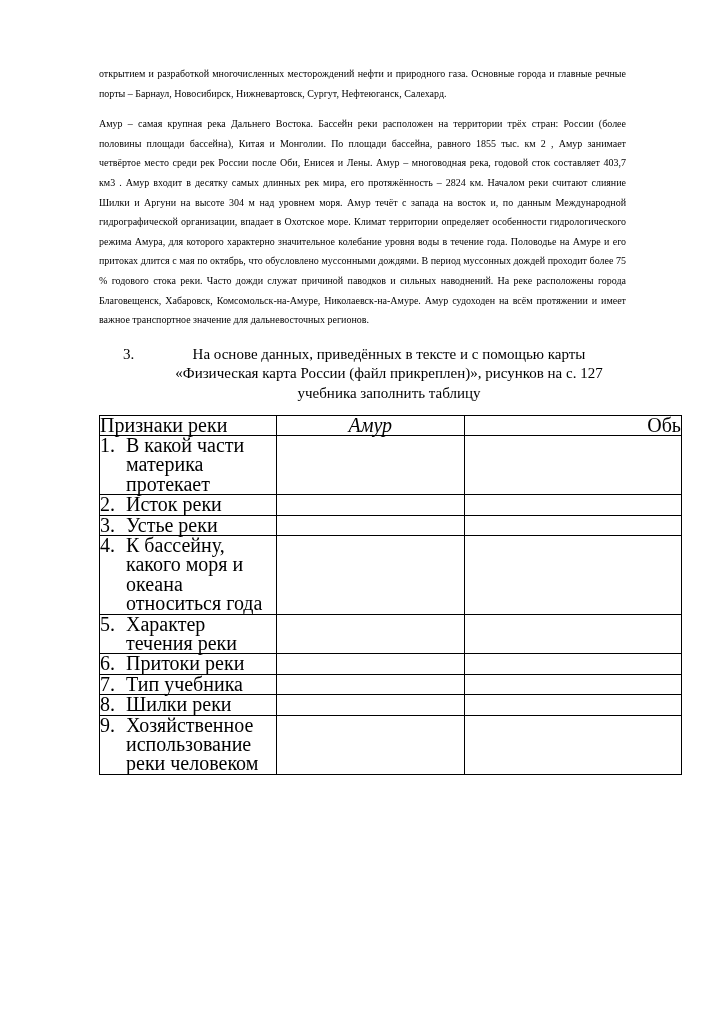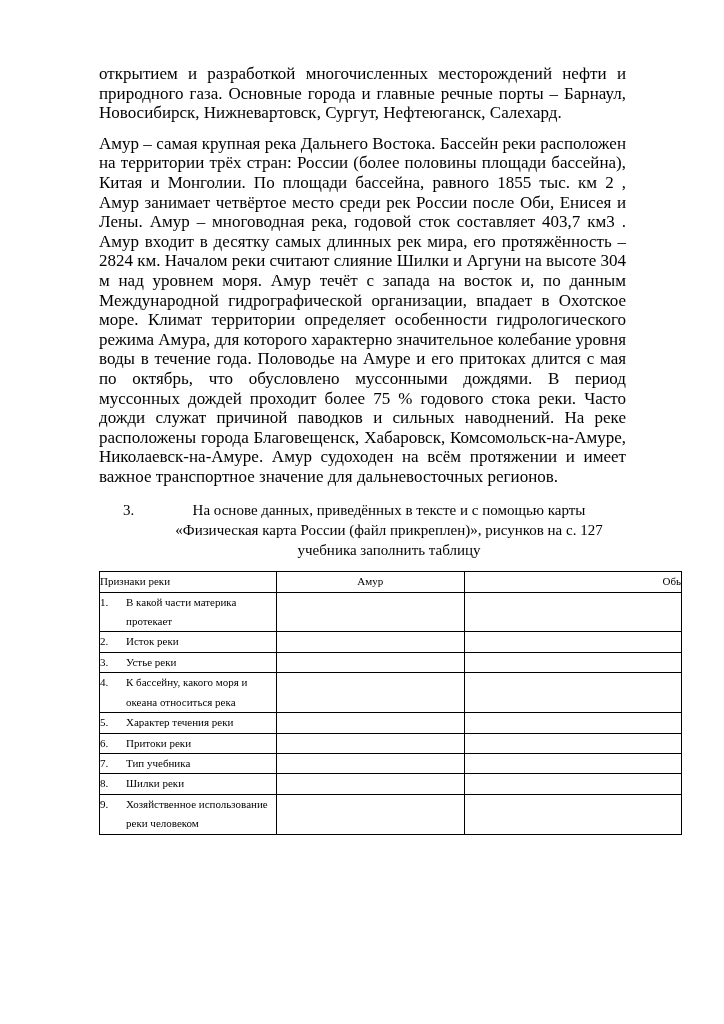--- a/index.html
+++ b/index.html
@@ -11,21 +11,21 @@
   }
   .page {
     position: relative;
     width: 724px;
     min-height: 1024px;
     background: #ffffff;
     padding: 64px 42px 40px 99px;
   }
   .para {
     width: 527px;
-    font-size: 17px;
+    font-size: 10px;
     line-height: 19.6px;
     text-align: justify;
     margin-bottom: 11px;
   }
   .task {
     display: flex;
     width: 505px;
     margin: 15px 0 11px 24px;
     font-size: 15px;
     line-height: 19.6px;
@@ -33,32 +33,32 @@
   .task-num {
     flex: 0 0 27px;
   }
   .task-text {
     flex: 1;
     text-align: center;
   }
   table.rivers {
     border-collapse: collapse;
     width: 583px;
-    font-size: 11px;
+    font-size: 20px;
     line-height: 19.4px;
     table-layout: fixed;
   }
   table.rivers th,
   table.rivers td {
     border: 1px solid #000000;
     vertical-align: top;
     padding: 0;
   }
   th.col1 { width: 175px; text-align: left;  font-weight: normal; padding: 0 2px; }
-  th.col2 { width: 187px; text-align: center; font-weight: normal; }
+  th.col2 { width: 187px; text-align: center; font-weight: normal; font-style: italic; }
   th.col3 { width: 215px; text-align: right; font-weight: normal; }
   td.feature-cell { padding: 0 3px 0 17px; }
   .frow { display: flex; }
   .row-num { flex: 0 0 26px; }
   .row-label { flex: 1; }
   td.value-cell { background: #ffffff; }
   .footer-text {
     font-size: 15px;
     line-height: 19.6px;
     margin-top: 1px;
@@ -114,21 +114,21 @@
             <span class="row-label">Устье реки</span>
           </div>
         </td>
         <td class="value-cell"></td>
         <td class="value-cell"></td>
       </tr>
       <tr>
         <td class="feature-cell">
           <div class="frow">
             <span class="row-num">4.</span>
-            <span class="row-label">К бассейну, какого моря и океана относиться река</span>
+            <span class="row-label">К бассейну, какого моря и океана относиться года</span>
           </div>
         </td>
         <td class="value-cell"></td>
         <td class="value-cell"></td>
       </tr>
       <tr>
         <td class="feature-cell">
           <div class="frow">
             <span class="row-num">5.</span>
             <span class="row-label">Характер течения реки</span>

